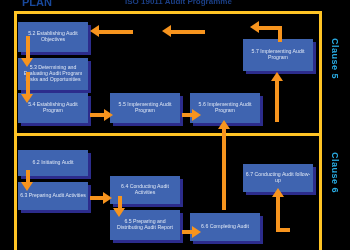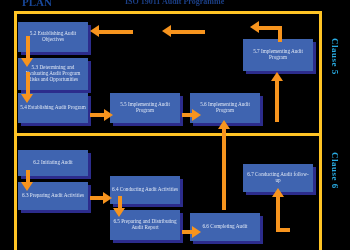--- a/index.html
+++ b/index.html
@@ -1,18 +1,18 @@
 <!DOCTYPE html>
 <html><head>
 <meta charset="utf-8">
 <style>
   html,body{margin:0;padding:0;background:#000;}
   body{width:350px;height:250px;overflow:hidden;
        font-family:"Liberation Sans","DejaVu Sans",sans-serif;}
-  .stage{position:relative;width:350px;height:250px;background:#000;font-family:Liberation Serif, serif;}
+  .stage{position:relative;width:350px;height:250px;background:#000;}
 
   
   .frame{position:absolute;border:3px solid #FFC425;box-sizing:border-box;}
   #frame-plan{left:14px;top:11px;width:308px;height:122px;border-bottom:none;}
   #frame-do{left:14px;top:133px;width:308px;height:120px;border-top:3px solid #FFC425;}
 
   
   .clause-label{position:absolute;color:#29ABE2;font-weight:bold;font-size:9px;
        letter-spacing:.5px;transform:rotate(90deg);transform-origin:left top;
        white-space:nowrap;}

